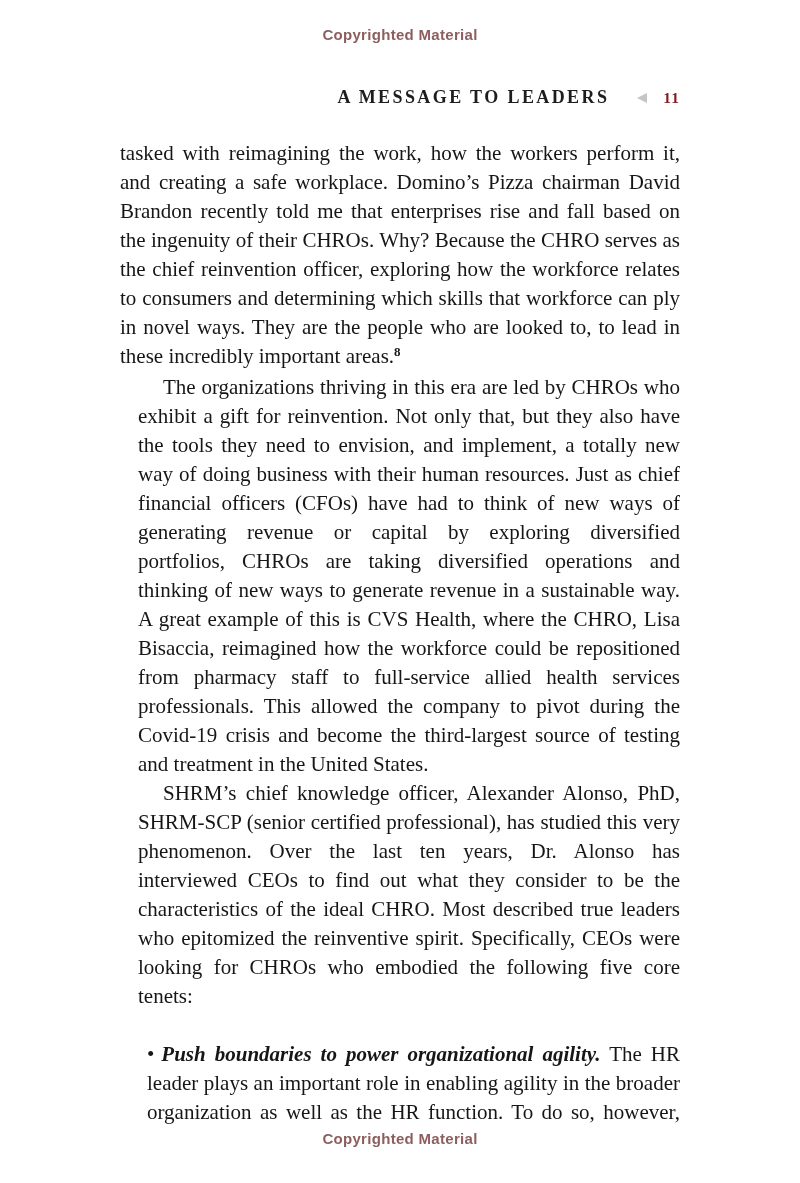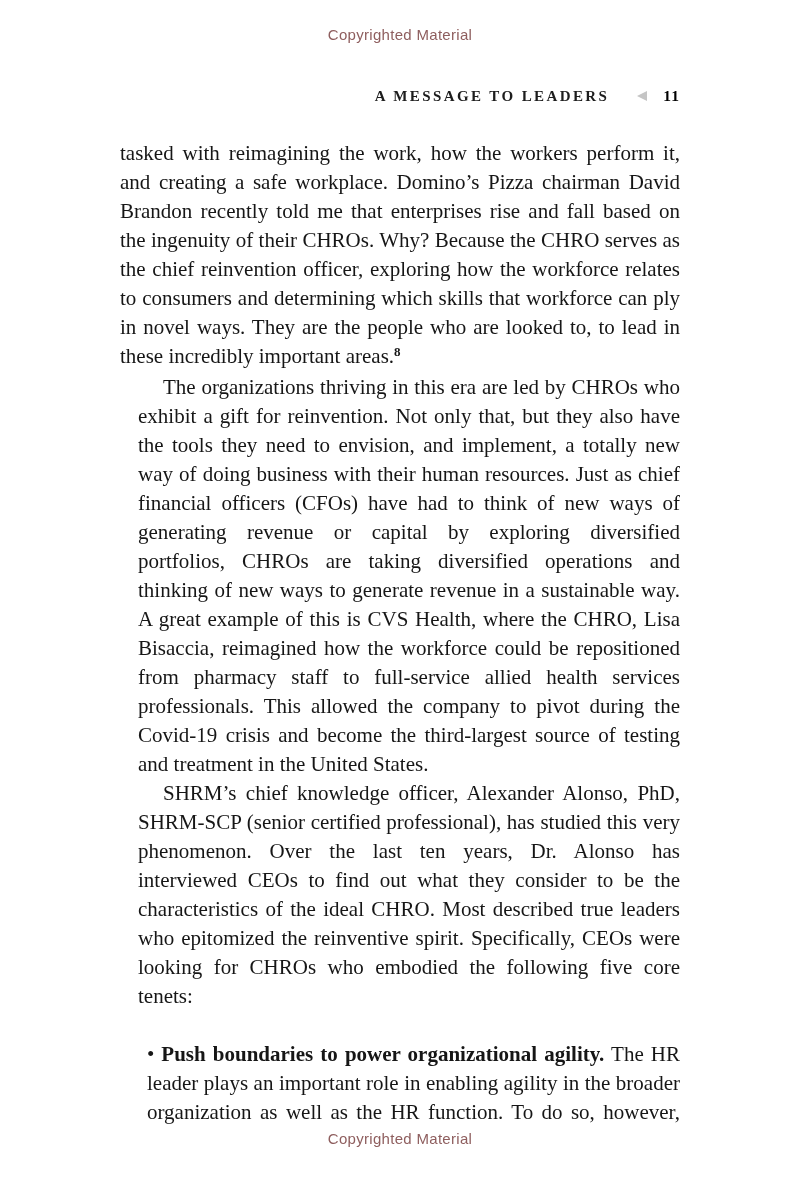--- a/index.html
+++ b/index.html
@@ -12,74 +12,74 @@
     font-family: "Liberation Serif", serif;
     color: var(--body-color, #161616);
     overflow: hidden;
   }
   .copyright {
     position: absolute;
     left: 0;
     width: 100%;
     text-align: center;
     font-family: "Liberation Sans", sans-serif;
-    font-weight: 400;
+    font-weight: 700;
     font-size: 15px;
     letter-spacing: 0.3px;
     color: var(--copyright-color, #8e5e5e);
   }
   .copyright.top { top: 26px; }
   .copyright.bottom { top: 1130px; }
   .running-header {
     position: absolute;
     top: 87px;
     right: 120px;
     display: flex;
     align-items: center;
   }
   .header-title {
     font-weight: 700;
-    font-size: 15px;
+    font-size: 18px;
     letter-spacing: 2.4px;
     color: #1d1d1d;
     white-space: nowrap;
   }
   .header-triangle {
     width: 0;
     height: 0;
     border-top: 5px solid transparent;
     border-bottom: 5px solid transparent;
     border-right: 10px solid var(--triangle-color, #c5c5c5);
     margin-left: 28px;
     margin-right: 16px;
   }
   .page-number {
     font-weight: 700;
     font-size: 15.5px;
     letter-spacing: 1px;
-    color: #000000;
+    color: #7f1d1d;
   }
   .body-text {
     position: absolute;
     top: 139px;
     left: 120px;
     width: 560px;
     font-size: 21px;
     line-height: 29px;
     text-align: justify;
   }
   .para { margin: 0; padding: 0; }
   .para.indent { text-indent: 25px; margin-left: 18px; }
   .para.bullet {
     margin-left: 27px;
     margin-top: 29px;
     text-align-last: justify; 
   }
   .para.bullet .marker { margin-right: 7px; }
-  .para b { font-weight: 700; }
+  .para b { font-weight: 700; font-style: italic; }
   .para sup {
     font-size: 0.62em;
     vertical-align: baseline;
     position: relative;
     top: -0.55em;
     font-weight: 700;
   }
 </style>
 </head>
 <body>

